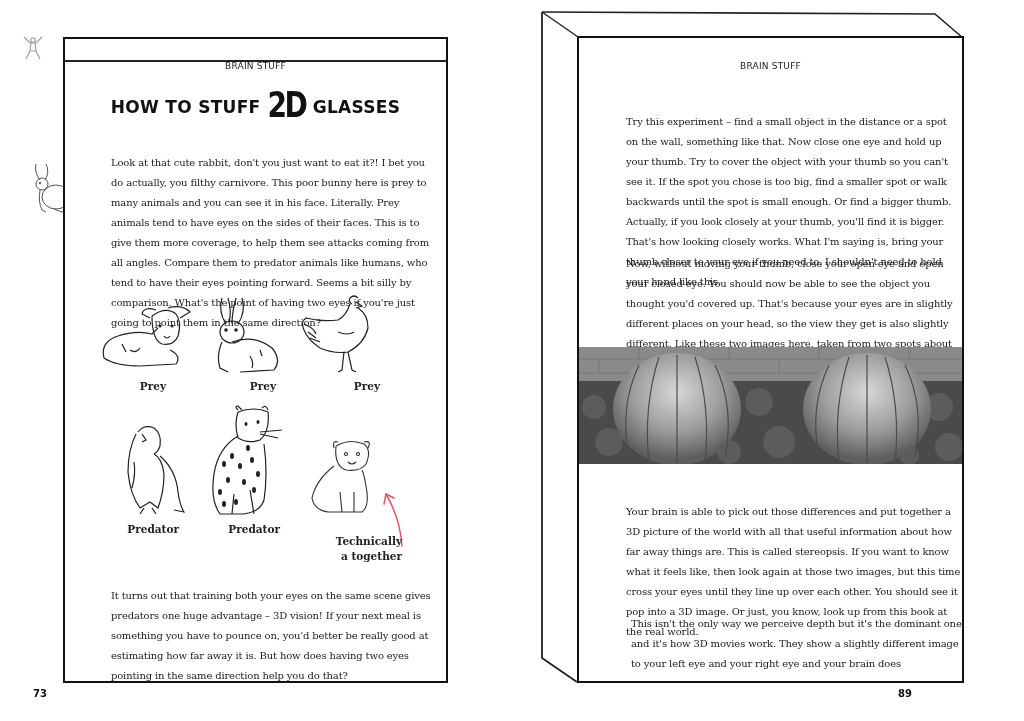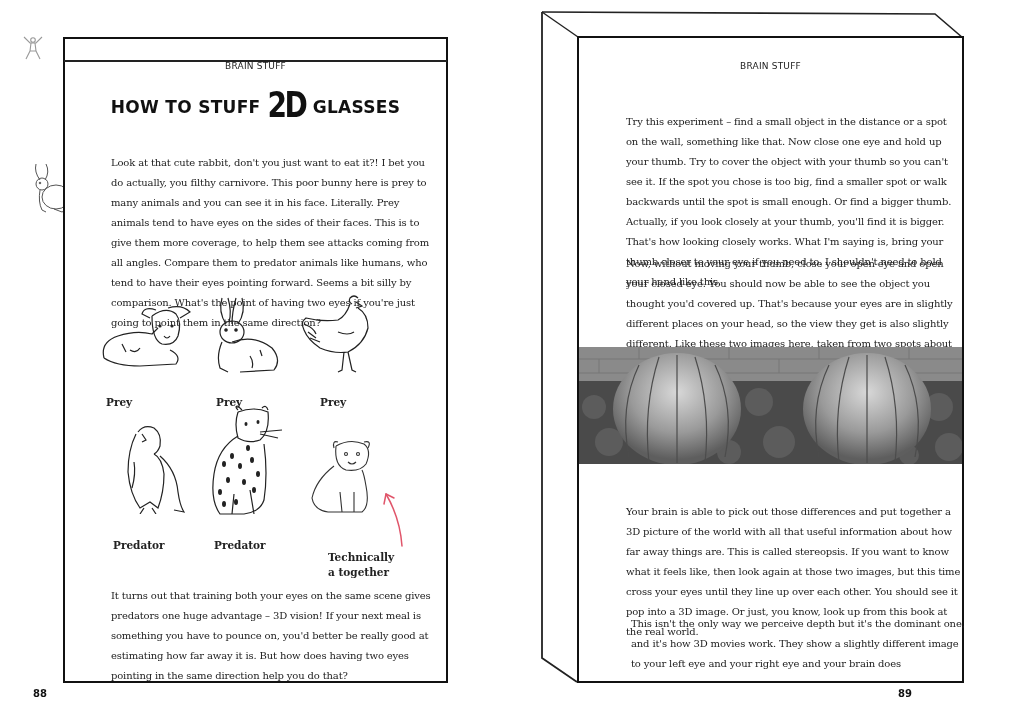--- a/index.html
+++ b/index.html
@@ -4,21 +4,21 @@
 <style>
   html,body{margin:0;padding:0;background:#fff;}
   body{width:1024px;height:721px;position:relative;overflow:hidden;font-family:"DejaVu Serif",serif;color:#222;}
   .abs{position:absolute;}
   .page-box{position:absolute;border:2px solid #111;background:#fff;box-sizing:border-box;}
   .running-head{position:absolute;font-family:"DejaVu Sans",sans-serif;font-size:9px;letter-spacing:0.2px;color:#222;text-align:center;margin-top:16px;}
   .para{position:absolute;font-family:"DejaVu Serif",serif;font-size:10px;line-height:20px;color:#222;margin:16px;letter-spacing:-0.15px;}
   .title{position:absolute;font-family:"DejaVu Sans",sans-serif;font-weight:bold;color:#111;white-space:nowrap;}
   .title .small{font-size:17px;letter-spacing:0.3px;}
   .title .big{font-size:36px;font-weight:bold;letter-spacing:-3px;display:inline-block;transform:scaleX(0.78);transform-origin:center;margin:0 -4px;vertical-align:-4px;}
-  .caption{position:absolute;font-family:"DejaVu Serif",serif;font-size:10.5px;font-weight:bold;color:#222;text-align:left;line-height:15px;margin-top:16px;}
+  .caption{position:absolute;font-family:"DejaVu Serif",serif;font-size:10.5px;font-weight:bold;color:#222;text-align:right;line-height:15px;}
   .page-num{position:absolute;font-family:"DejaVu Sans",sans-serif;font-weight:bold;font-size:10px;color:#111;}
   svg{display:block;}
   .animal{position:absolute;}
   .cactus-photo{position:absolute;left:579px;top:347px;width:383px;height:117px;overflow:hidden;background:#6b6b6b;}
 </style>
 </head>
 <body>
 
 <div>
 
@@ -145,21 +145,21 @@
   </div>
   <div class="caption" style="left:113px;top:522px;width:66px;">Predator</div>
   <div class="caption" style="left:214px;top:522px;width:66px;">Predator</div>
   <div class="caption" style="left:328px;top:534px;width:74px;">
     <div>Technically</div>
     <div>a together</div>
   </div>
 
   <p class="para" style="left:95px;top:570px;width:330px;">It turns out that training both your eyes on the same scene gives predators one huge advantage – 3D vision! If your next meal is something you have to pounce on, you'd better be really good at estimating how far away it is. But how does having two eyes pointing in the same direction help you do that?</p>
 
-  <div class="page-num" style="left:33px;top:688px;">88</div>
+  <div class="page-num" style="left:33px;top:688px;">73</div>
 </div>
 
 <div>
 
   <svg class="abs" style="left:0;top:0;" width="1024" height="721">
     <path d="M542 12 L935 14 L963 38" fill="none" stroke="#222" stroke-width="1.6"></path>
     <path d="M542 12 L578 37" fill="none" stroke="#222" stroke-width="1.4"></path>
     <path d="M542 12 L542 658 L577 682" fill="none" stroke="#222" stroke-width="1.8"></path>
     <rect x="578" y="37" width="385" height="645" fill="#fff" stroke="#111" stroke-width="2"></rect>
   </svg>

